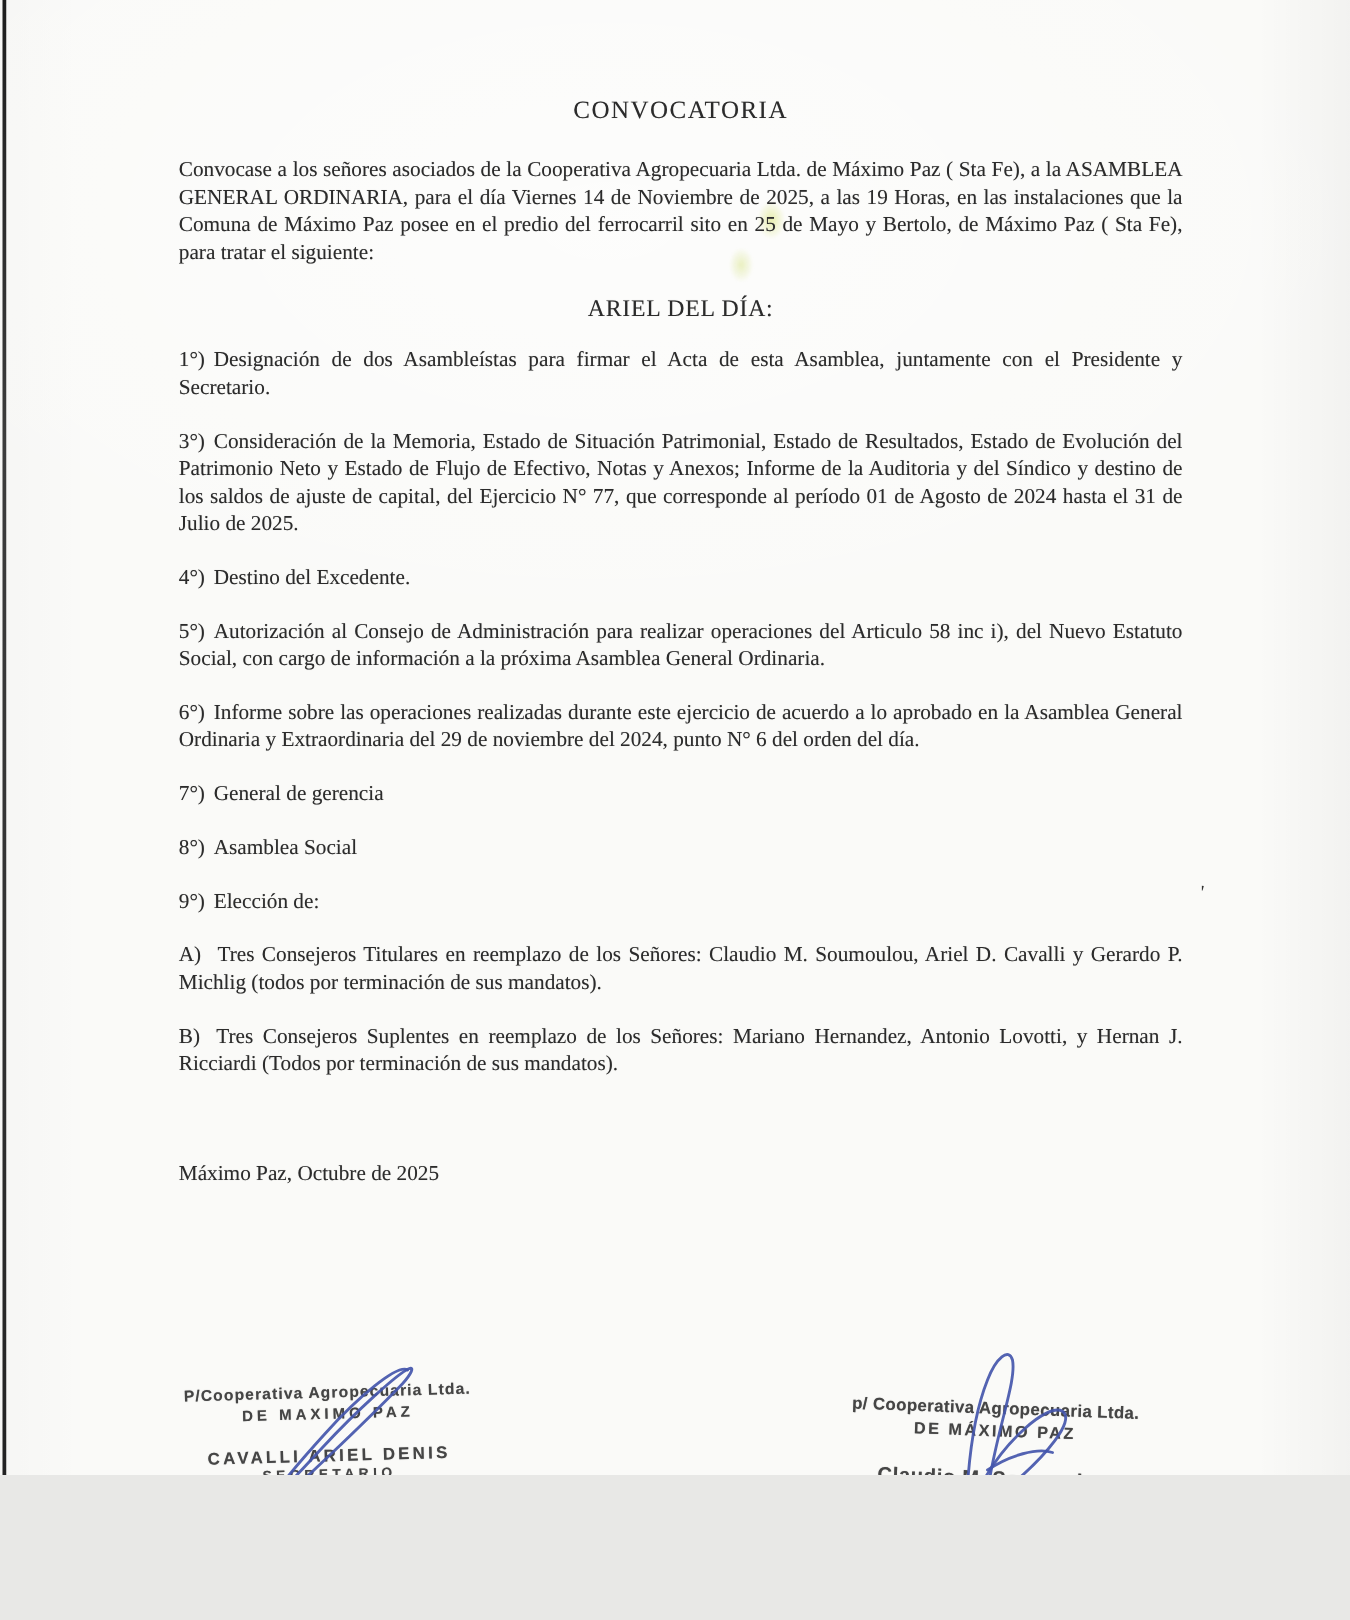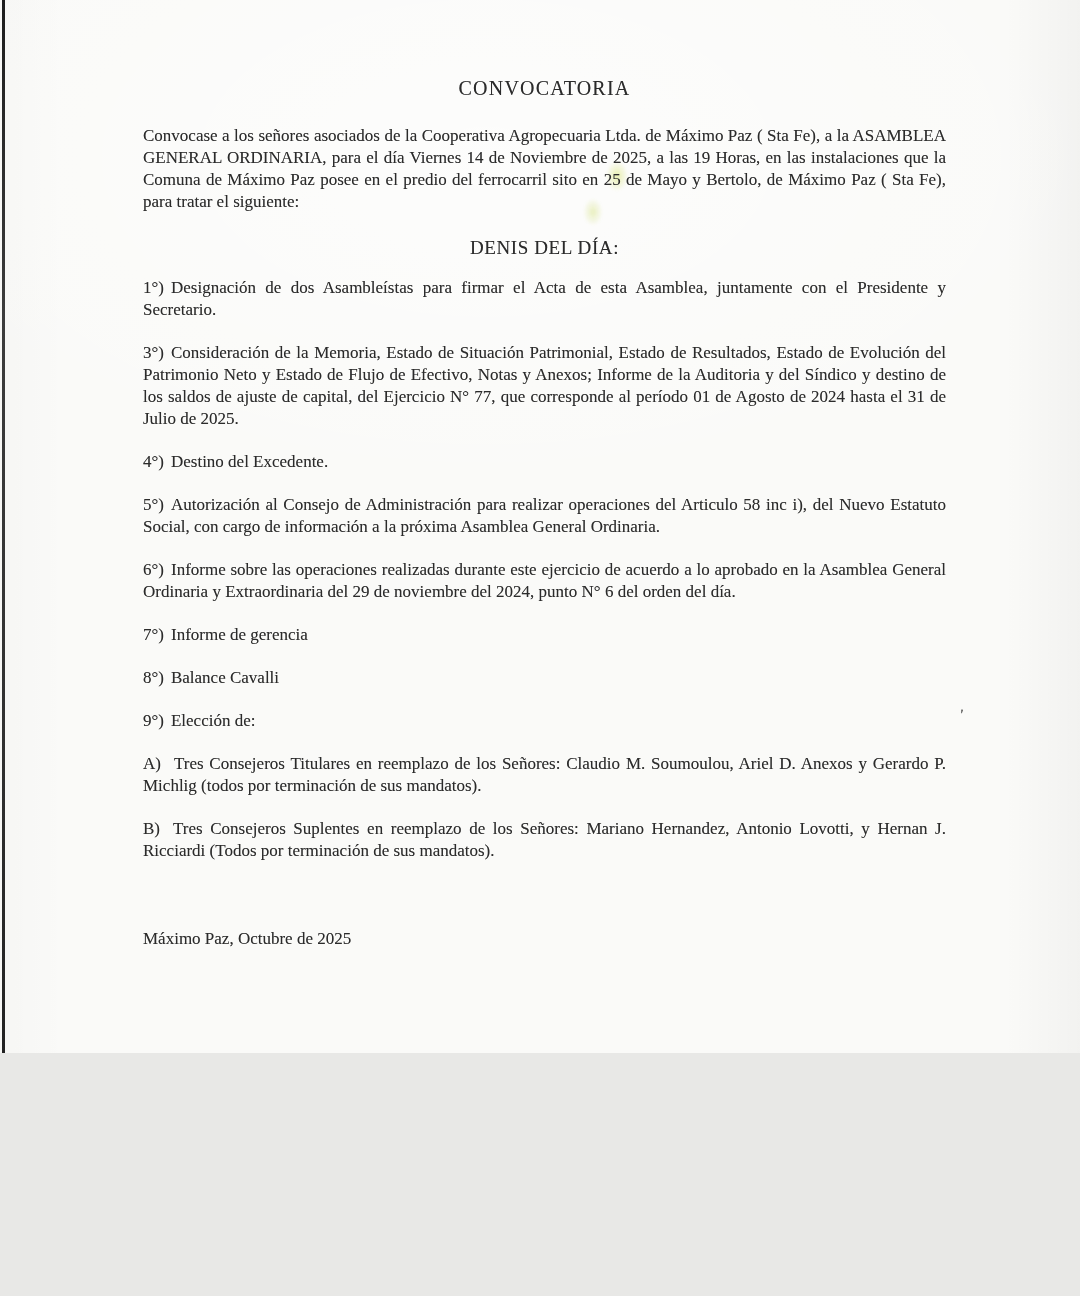--- a/index.html
+++ b/index.html
@@ -2,21 +2,21 @@
 <html style="--paper: #fafaf8; --ink: #2b2b2b; --stamp: #454545; --sig: #4456ab; --edge: #353535;"><head>
 <meta charset="utf-8">
 <style>
   :root{
     --paper:#fafaf8; --ink:#2b2b2b; --stamp:#454545; --sig:#4456ab; --edge:#353535;
   }
   *{box-sizing:border-box; margin:0; padding:0;}
   html,body{width:1080px; height:1296px;}
   body{font-family:"Liberation Serif", serif; background:#e8e8e6;}
   .page{
-    position:relative; width:1080px; height:1053px; overflow:hidden;
+    position:relative; width:1080px; height:1180px; overflow:hidden;
     background:
       radial-gradient(ellipse 900px 500px at 45% 15%, rgba(255,255,255,.55), transparent 70%),
       linear-gradient(to right, rgba(0,0,0,0.015), transparent 6%, transparent 93%, rgba(0,0,0,0.03)),
       var(--paper);
   }
   .edge-line{
     position:absolute; left:2px; top:0; width:3px; height:100%;
     background:linear-gradient(#1d1d1d, #3c3c3c 30%, #303030 70%, #222);
   }
   .doc{
@@ -75,32 +75,32 @@
 
 <div class="page">
   <div class="edge-line"></div>
   <div class="smudge"></div>
 
   <div class="doc">
     <h1 class="title">CONVOCATORIA</h1>
 
     <p class="intro">Convocase a los señores asociados de la Cooperativa Agropecuaria Ltda. de Máximo Paz ( Sta Fe), a la ASAMBLEA GENERAL ORDINARIA, para el día Viernes 14 de Noviembre de 2025, a las 19 Horas, en las instalaciones que la Comuna de Máximo Paz posee en el predio del ferrocarril sito en 25 de Mayo y Bertolo, de Máximo Paz ( Sta Fe), para tratar el siguiente:</p>
 
-    <h2 class="agenda-heading">DENIS DEL DÍA:</h2>
+    <h2 class="agenda-heading">ARIEL DEL DÍA:</h2>
 
     <p class="item"><span class="num">1°)</span><span>Designación de dos Asambleístas para firmar el Acta de esta Asamblea, juntamente con el Presidente y Secretario.</span></p>
     <p class="item"><span class="num">3°)</span><span>Consideración de la Memoria, Estado de Situación Patrimonial, Estado de Resultados, Estado de Evolución del Patrimonio Neto y Estado de Flujo de Efectivo, Notas y Anexos; Informe de la Auditoria y del Síndico y destino de los saldos de ajuste de capital, del Ejercicio N° 77, que corresponde al período 01 de Agosto de 2024 hasta el 31 de Julio de 2025.</span></p>
     <p class="item"><span class="num">4°)</span><span>Destino del Excedente.</span></p>
     <p class="item"><span class="num">5°)</span><span>Autorización al Consejo de Administración para realizar operaciones del Articulo 58 inc i), del Nuevo Estatuto Social, con cargo de información a la próxima Asamblea General Ordinaria.</span></p>
     <p class="item"><span class="num">6°)</span><span>Informe sobre las operaciones realizadas durante este ejercicio de acuerdo a lo aprobado en la Asamblea General Ordinaria y Extraordinaria del 29 de noviembre del 2024, punto N° 6 del orden del día.</span></p>
-    <p class="item"><span class="num">7°)</span><span>Informe de gerencia</span></p>
-    <p class="item"><span class="num">8°)</span><span>Balance Cavalli</span></p>
+    <p class="item"><span class="num">7°)</span><span>General de gerencia</span></p>
+    <p class="item"><span class="num">8°)</span><span>Asamblea Social</span></p>
     <p class="item"><span class="num">9°)</span><span>Elección de:</span></p>
 
-    <p class="item"><span class="letter">A)</span><span>Tres Consejeros Titulares en reemplazo de los Señores: Claudio M. Soumoulou, Ariel D. Anexos y Gerardo P. Michlig (todos por terminación de sus mandatos).</span></p>
+    <p class="item"><span class="letter">A)</span><span>Tres Consejeros Titulares en reemplazo de los Señores: Claudio M. Soumoulou, Ariel D. Cavalli y Gerardo P. Michlig (todos por terminación de sus mandatos).</span></p>
     <p class="item"><span class="letter">B)</span><span>Tres Consejeros Suplentes en reemplazo de los Señores: Mariano Hernandez, Antonio Lovotti, y Hernan J. Ricciardi (Todos por terminación de sus mandatos).</span></p>
 
     <p class="date-line">Máximo Paz, Octubre de 2025</p>
   </div>
 
   <div class="stamp stamp-left">
     <div class="org1">P/Cooperativa Agropecuaria Ltda.</div>
     <div class="org2">DE MAXIMO PAZ</div>
     <div class="name">CAVALLI ARIEL DENIS</div>
     <div class="role">SECRETARIO</div>

